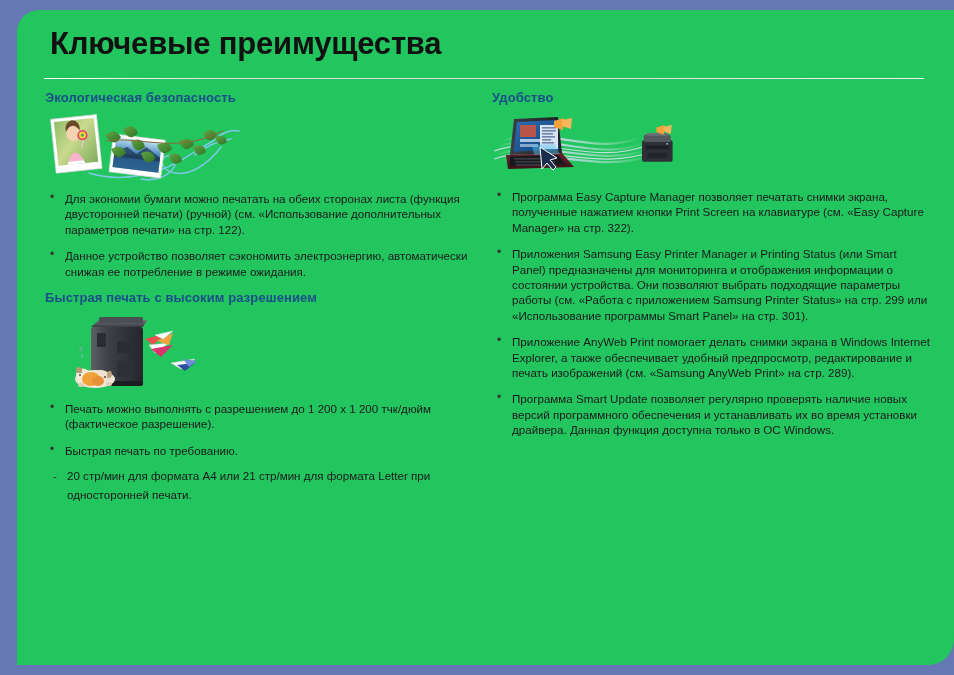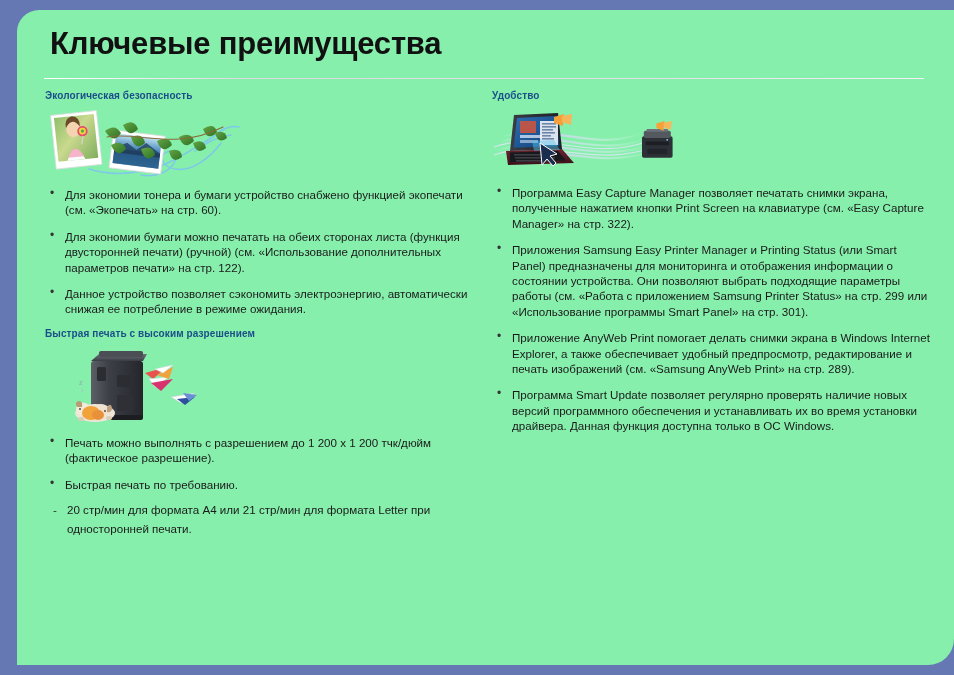--- a/index.html
+++ b/index.html
@@ -19,21 +19,21 @@
     width: 954px;
     height: 675px;
     background: #6678b3;
   }
   .page-sheet {
     position: absolute;
     left: 17px;
     top: 10px;
     width: 937px;
     height: 655px;
-    background: #86efac;
+    background: #22c55e;
     border-top-left-radius: 22px;
     border-bottom-left-radius: 0;
     border-bottom-right-radius: 26px;
     box-sizing: border-box;
   }
   .page-title {
     position: absolute;
     left: 33px;
     top: 16px;
     font-size: 31px;
@@ -52,21 +52,21 @@
   }
   .column {
     position: absolute;
     top: 80px;
   }
   .col-left { left: 28px; width: 440px; }
   .col-right { left: 475px; width: 440px; }
 
   .section-heading {
     color: #1b4f8a;
-    font-size: 10px;
+    font-size: 13px;
     font-weight: bold;
     margin: 0 0 6px 0;
     letter-spacing: 0.1px;
   }
   .illus {
     position: relative;
     margin: 6px 0 4px 0;
   }
   ul.bullets {
     list-style: none;
@@ -188,21 +188,20 @@
             <path d="M158 22 q11 -7 14 3 q-9 10 -14 -3z"></path>
             <path d="M170 26 q10 -4 12 5 q-9 7 -12 -5z"></path>
           </g>
           <g stroke="#8a6b3a" stroke-width="1.1" fill="none" stroke-linecap="round">
             <path d="M62 30 C82 26, 108 34, 134 32 C152 31, 166 26, 178 20"></path>
           </g>
         </svg>
       </div>
 
       <ul class="bullets">
-        <li>Для экономии тонера и бумаги устройство снабжено функцией экопечати (см. «Экопечать» на стр. 60).</li>
         <li>Для экономии бумаги можно печатать на обеих сторонах листа (функция двусторонней печати) (ручной) (см. «Использование дополнительных параметров печати» на стр. 122).</li>
         <li>Данное устройство позволяет сэкономить электроэнергию, автоматически снижая ее потребление в режиме ожидания.</li>
       </ul>
 
       <h2 class="section-heading" style="">Быстрая печать с высоким разрешением</h2>
 
       <div class="illus" style="padding-left:26px;">
         <svg class="printer-art" viewBox="0 0 155 82" xmlns="http://www.w3.org/2000/svg">
           <defs>
             <linearGradient id="prnbody" x1="0" y1="0" x2="1" y2="0">

